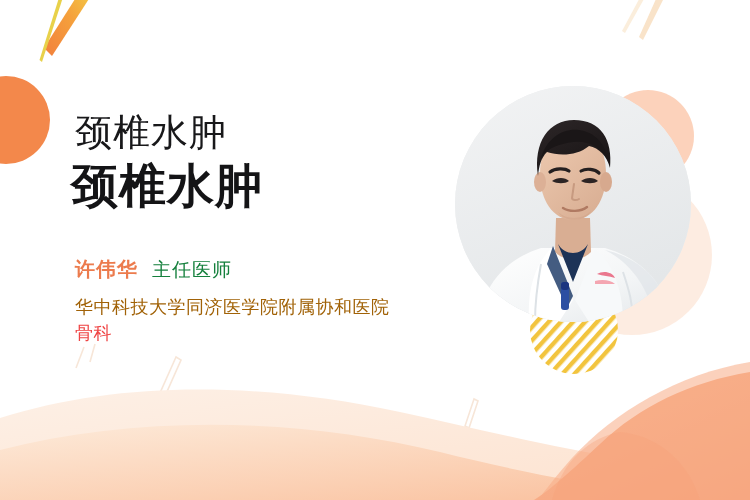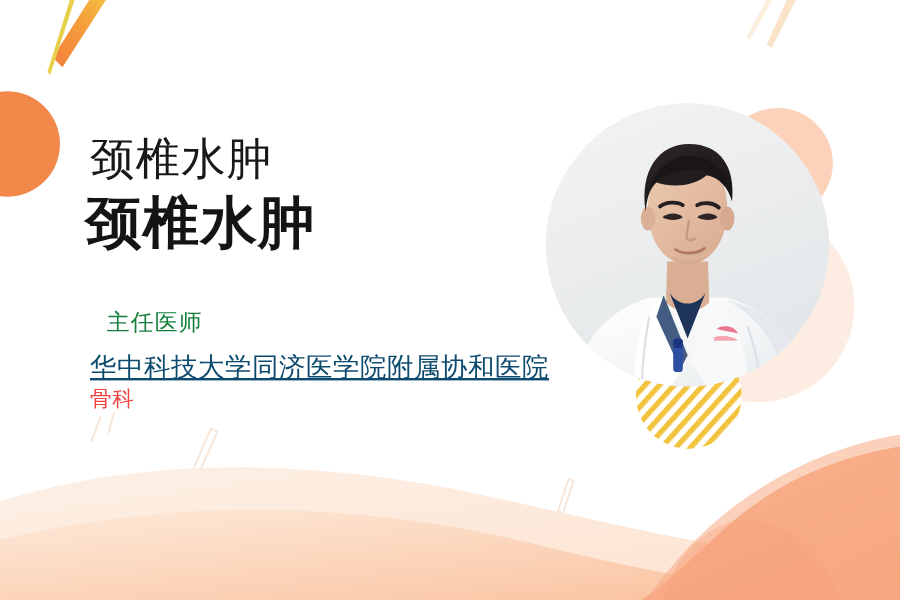--- a/index.html
+++ b/index.html
@@ -94,26 +94,25 @@
   }
   .doctor-title {
     font-size: 19px;
     font-weight: 400;
     color: #15803d;
     letter-spacing: 1px;
     margin-left: 14px;
   }
   .hospital {
     margin-top: 11px;
-    font-size: 22px;
+    font-size: 18px;
     line-height: 26px;
-    color: #0c4a6e;
+    color: #a16207;
     letter-spacing: 0.5px;
     white-space: nowrap;
-    text-decoration: underline;
   }
   .department {
     font-size: 18px;
     line-height: 26px;
     color: #ef4444;
     letter-spacing: 0.5px;
     white-space: nowrap;
   }
 </style>
 </head>
@@ -256,19 +255,20 @@
 
         <path d="M150,164 C174,176 194,200 200,236 L216,236 C212,198 186,172 150,164 Z" fill="#dfe4e8" opacity="0.7"></path>
       </svg>
     </div>
   </div>
 
   <div class="text-block">
     <div class="title-line-1">颈椎水肿</div>
     <div class="title-line-2">颈椎水肿</div>
     <div class="doctor-line">
+      <span class="doctor-name">许伟华</span>
       <span class="doctor-title">主任医师</span>
     </div>
     <div class="hospital">华中科技大学同济医学院附属协和医院</div>
     <div class="department">骨科</div>
   </div>
 
 </div>
 
 </body></html>

